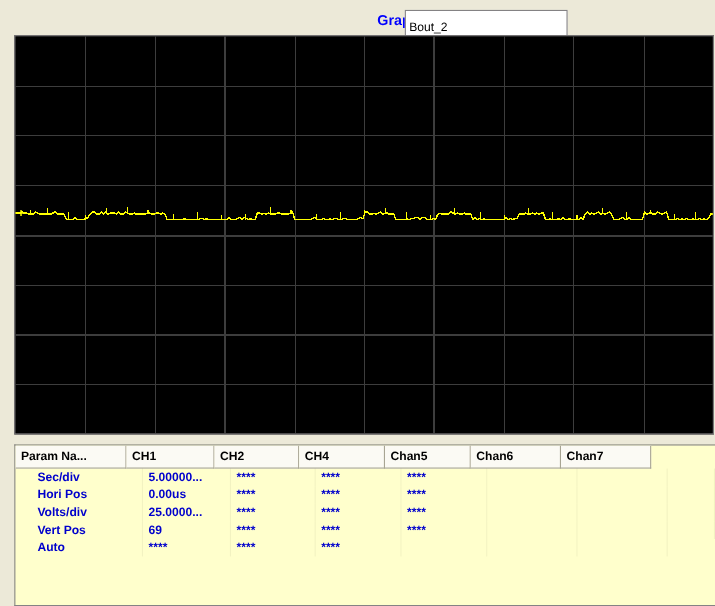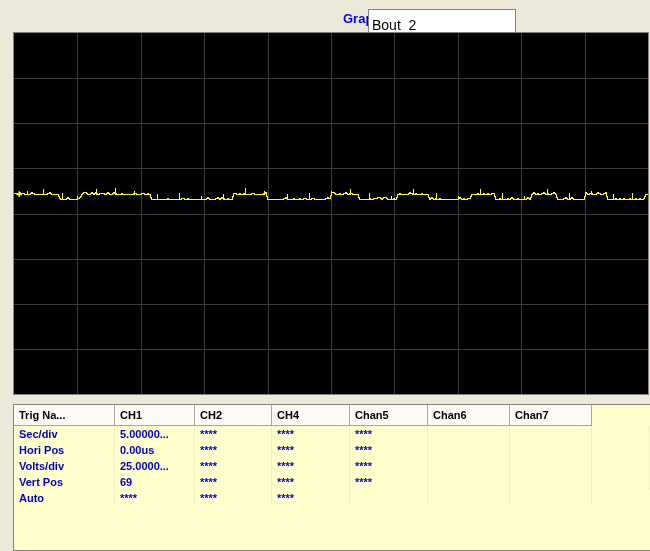--- a/index.html
+++ b/index.html
@@ -8,21 +8,21 @@
     background:#ece9d8;
     font-family:"Liberation Sans", sans-serif;
   }
   .title-label{
     position:absolute;left:308px;top:11px;
     color:#0000ff;font-weight:bold;font-size:13px;margin-left:35px;
   }
   .name-input{
     position:absolute;left:368px;top:9px;width:148px;height:17px;
     border:1px solid #848284;background:#ffffff;
-    font-family:"Liberation Sans", sans-serif;font-size:14px;
+    font-family:"Liberation Sans", sans-serif;font-size:11px;
     padding:15px 3px;box-sizing:border-box;outline:none;
   }
   .plot{
     position:absolute;left:13px;top:32px;width:636px;height:363px;
     background:#000000;border:1px solid #848284;box-sizing:border-box;
   }
   .plot svg{display:block;}
   .trace-cursor{
     position:absolute;left:2px;
     color:#ffff00;font-size:11px;font-weight:bold;line-height:1;
@@ -39,21 +39,21 @@
   }
   .thead{height:21px;}
   .th{
     background:#fbfaf4;
     border-right:1px solid #a8a593;
     border-bottom:1px solid #a8a593;
     font-size:11px;font-weight:bold;color:#000000;
     padding:4px 0 0 5px;box-sizing:border-box;
     white-space:nowrap;overflow:hidden;
   }
-  .trow{height:16px;}
+  .trow{height:16px;padding-left:15px;}
   .td{
     font-size:11px;font-weight:bold;color:#0000cc;
     padding:2px 0 0 5px;box-sizing:border-box;
     white-space:nowrap;overflow:hidden;
     border-right:1px solid rgba(0,0,0,0.05);
   }
 </style>
 </head>
 <body>
 
@@ -110,21 +110,21 @@
         <line x1="555.5" y1="166.728" x2="555.5" y2="159.728" stroke="#ffff00" stroke-width="1"></line>
         <line x1="577.5" y1="161.728" x2="577.5" y2="157.728" stroke="#ffff00" stroke-width="1"></line>
         <line x1="599.5" y1="166.728" x2="599.5" y2="161.228" stroke="#ffff00" stroke-width="1"></line>
         <line x1="618.5" y1="166.728" x2="618.5" y2="159.728" stroke="#ffff00" stroke-width="1"></line>
       </svg>
     <span class="trace-cursor" id="trace-cursor" style="top: 155.728px;">+</span>
   </div>
 
   <div class="param-table">
     <div class="thead cols">
-      <div class="th">Trig Na...</div>
+      <div class="th">Param Na...</div>
       <div class="th">CH1</div>
       <div class="th">CH2</div>
       <div class="th">CH4</div>
       <div class="th">Chan5</div>
       <div class="th">Chan6</div>
       <div class="th">Chan7</div>
     </div>
 
     <div class="trow cols">
       <div class="td">Sec/div</div>

